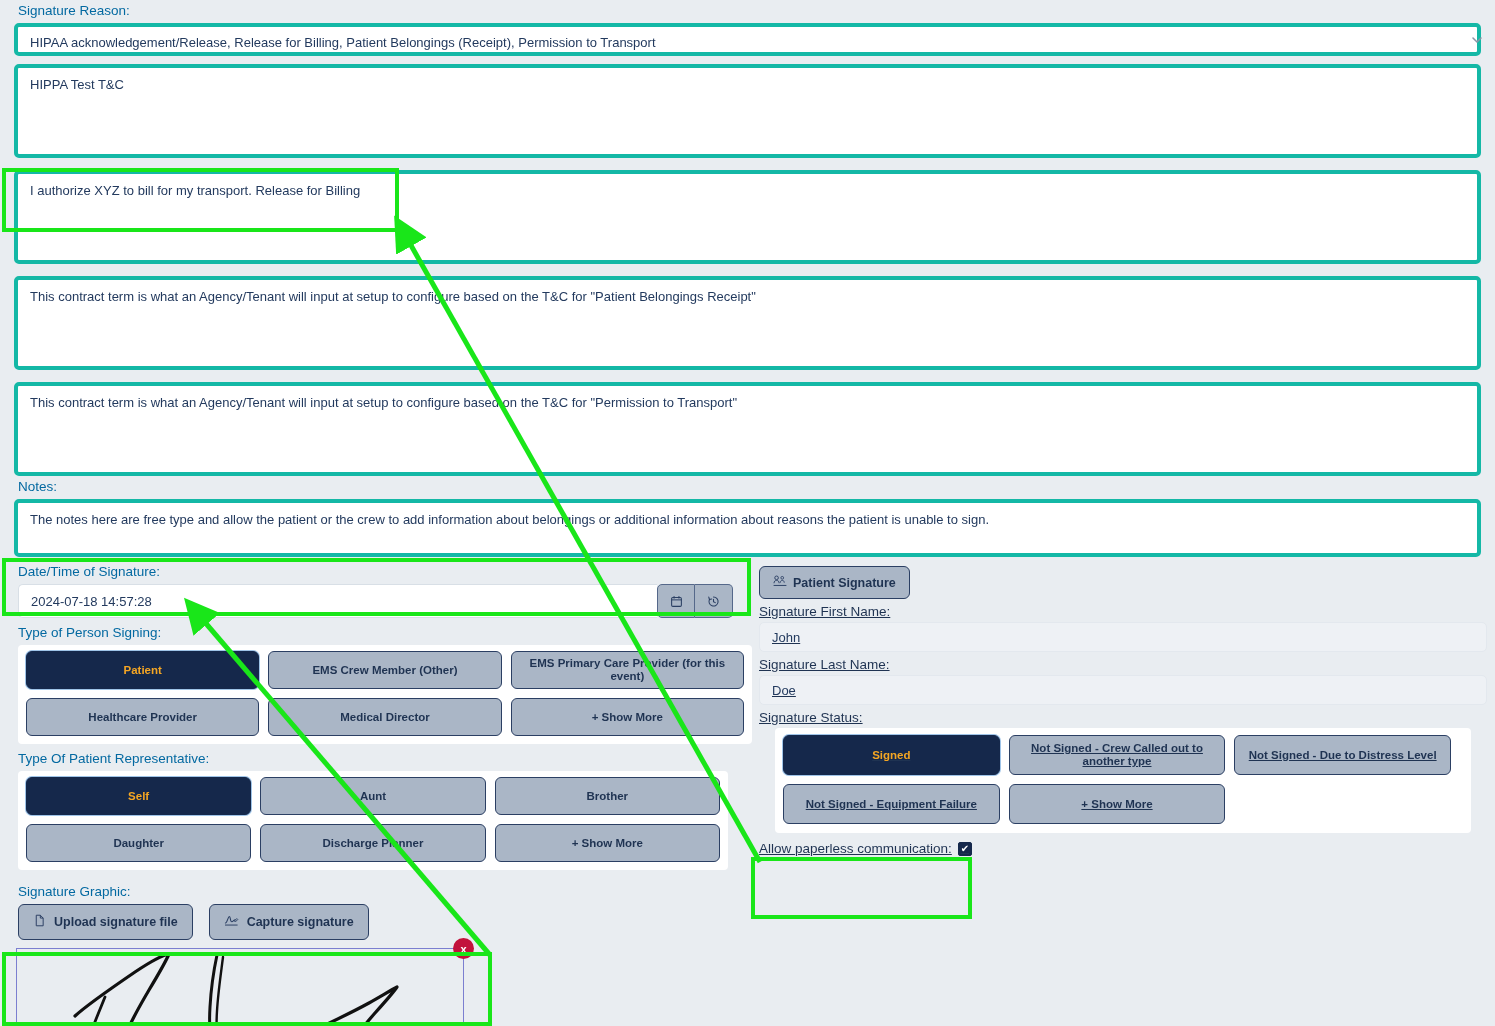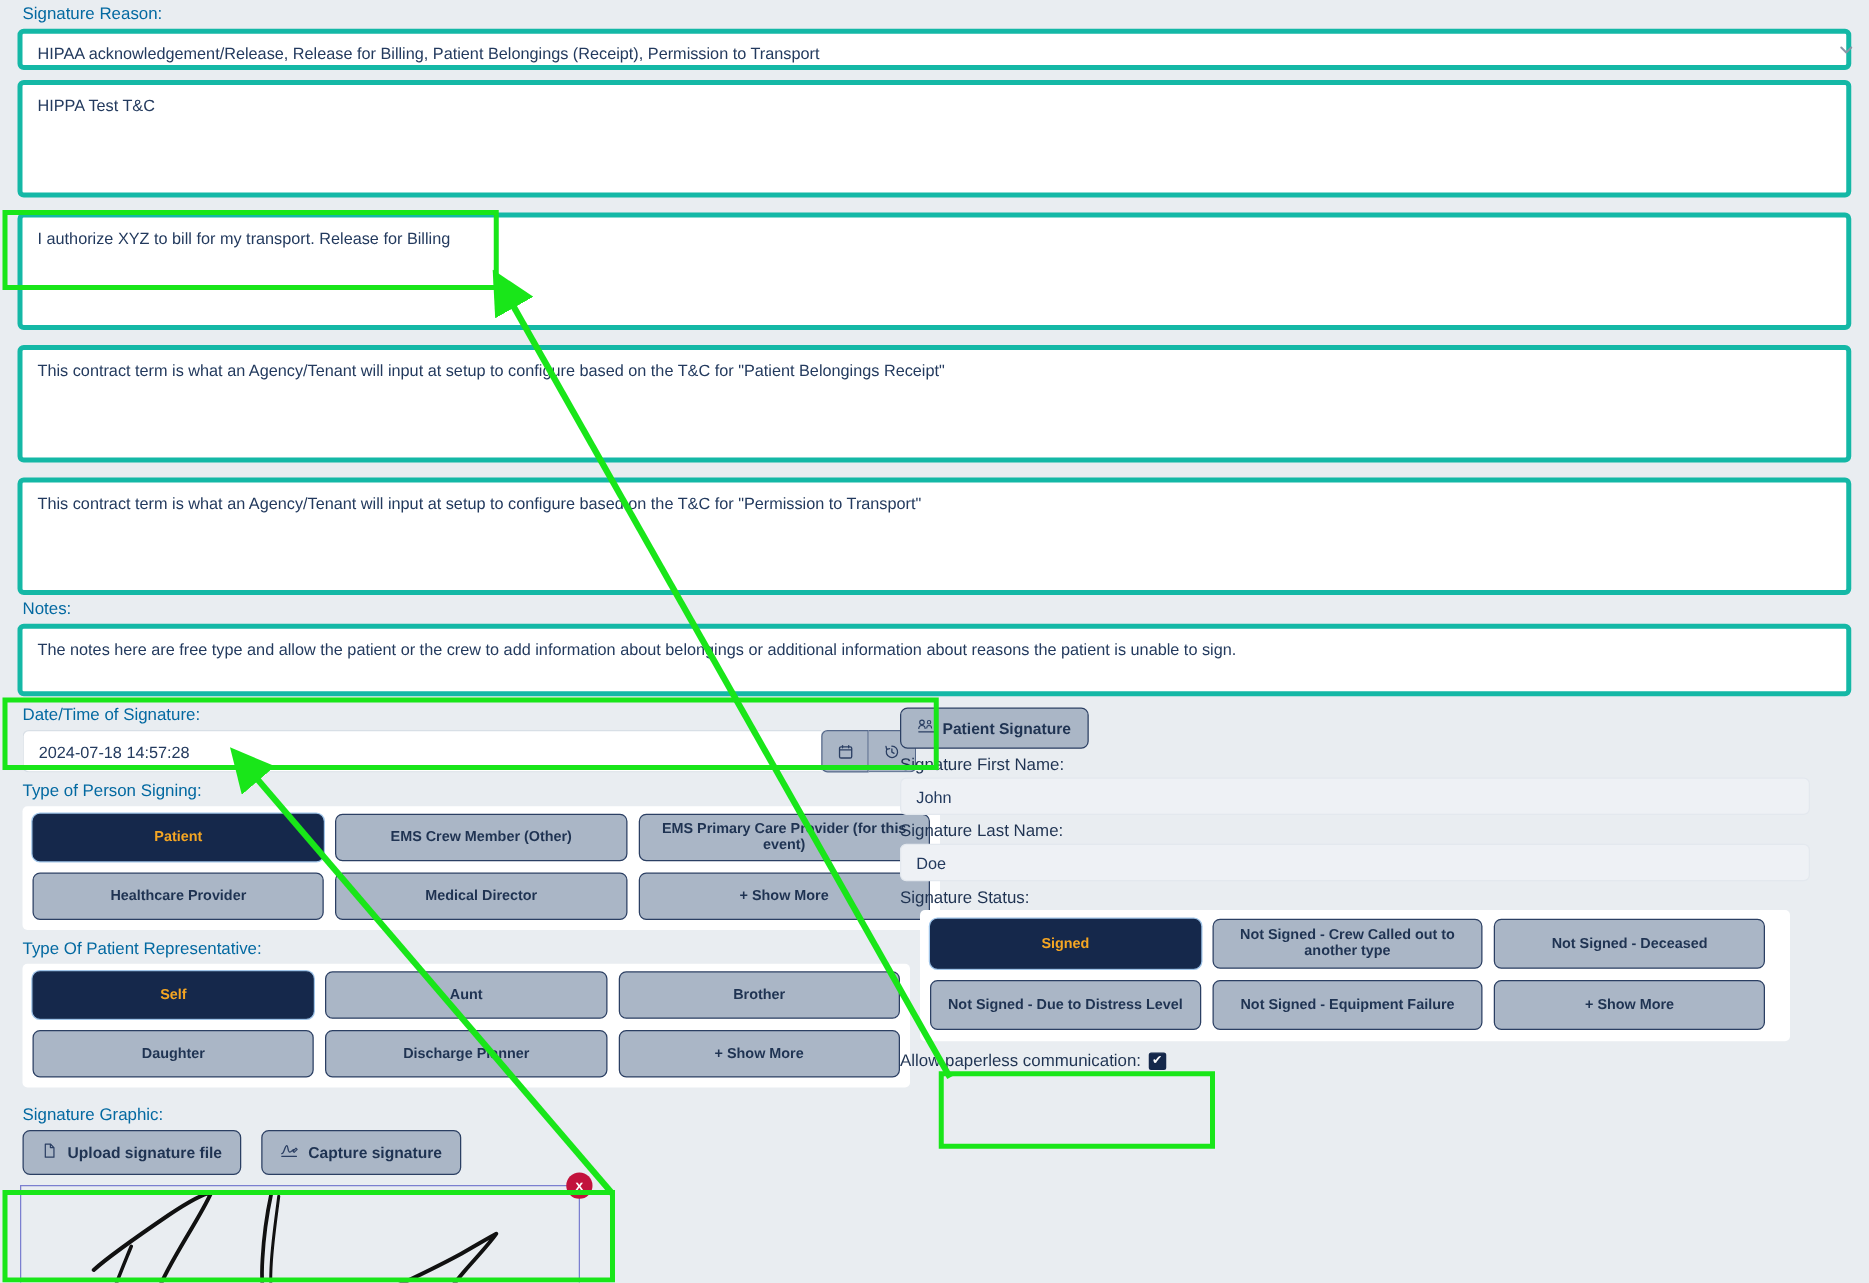--- a/index.html
+++ b/index.html
@@ -55,21 +55,21 @@
     position: relative;
     overflow: hidden;
     line-height: 18px;
     padding: 8px 12px;
   }
   .ta-94 { height: 94px; }
   .ta-58 { height: 58px; }
 
   
   .left-col { position: absolute; left: 0; top: 0; width: 751px; }
-  .right-col { position: absolute; left: 712px; top: 556px; width: 744px; }
+  .right-col { position: absolute; left: 751px; top: 556px; width: 744px; text-decoration: underline; }
 
   .sectionrow { padding: 0 14px; }
 
   
   .dt-row { display: flex; align-items: stretch; }
   .dt-input {
     flex: 1;
     background:#fff; border:1px solid #d8dfe6; border-right: none;
     border-radius: 5px 0 0 5px;
     font-size: 13px; color:#233a5e;
@@ -365,21 +365,20 @@
     <div class="r-field">John</div>
 
     <div class="r-label">Signature Last Name:</div>
     <div class="r-field">Doe</div>
 
     <div class="r-label">Signature Status:</div>
     <div class="status-panel">
       <div class="status-grid">
         <div class="opt-btn selected">Signed</div>
         <div class="opt-btn">Not Signed - Crew Called out to another type</div>
-        <div class="opt-btn">Not Signed - Deceased</div>
         <div class="opt-btn">Not Signed - Due to Distress Level</div>
         <div class="opt-btn">Not Signed - Equipment Failure</div>
         <div class="opt-btn">+ Show More</div>
       </div>
     </div>
 
     <div class="checkbox-row">
       <span>Allow paperless communication:</span>
       <span class="cbx">✔</span>
     </div>

